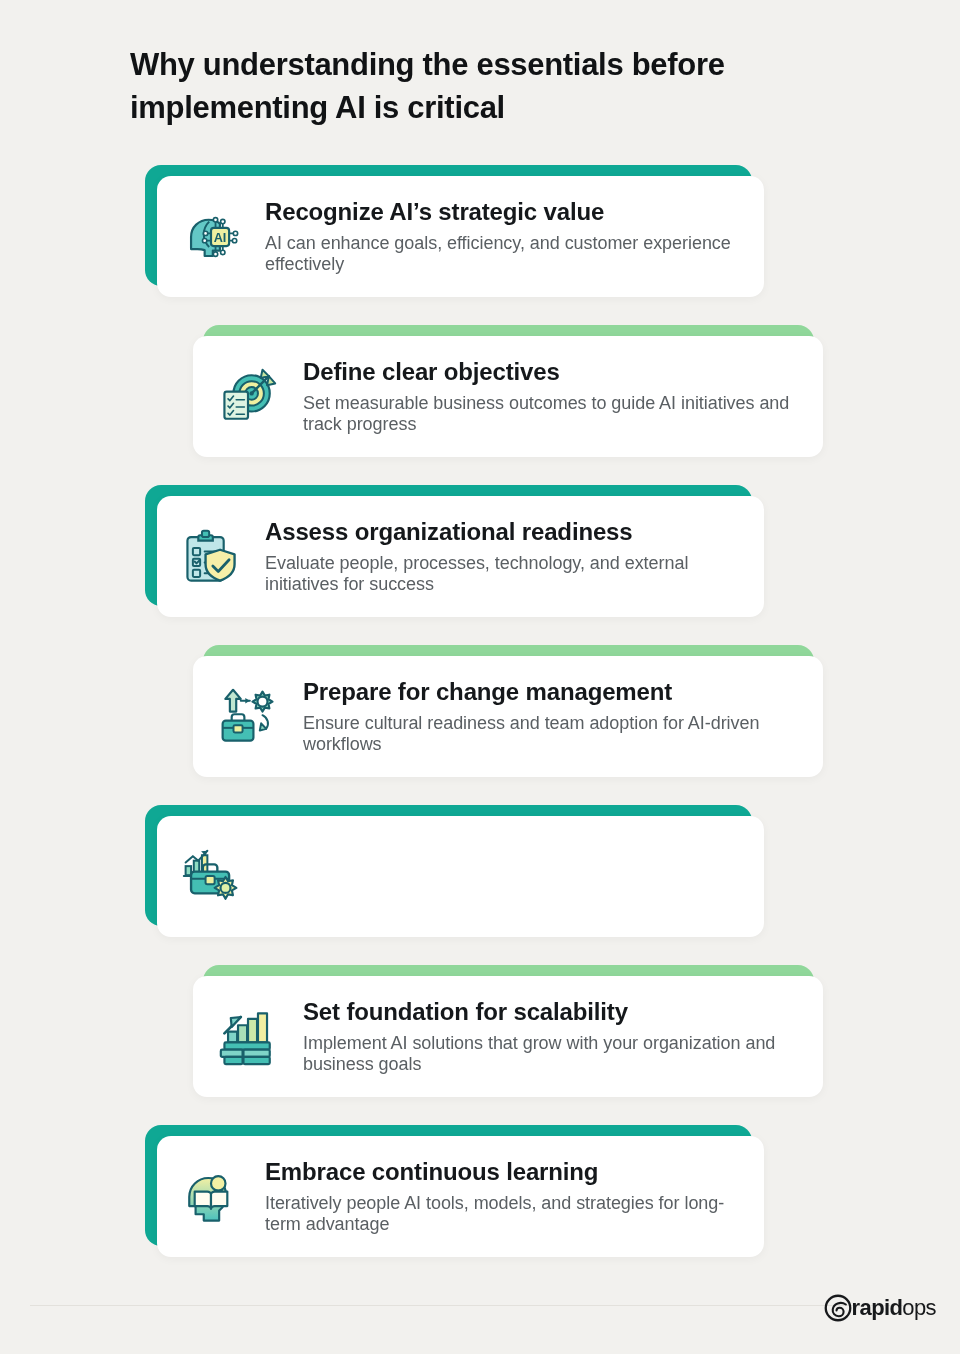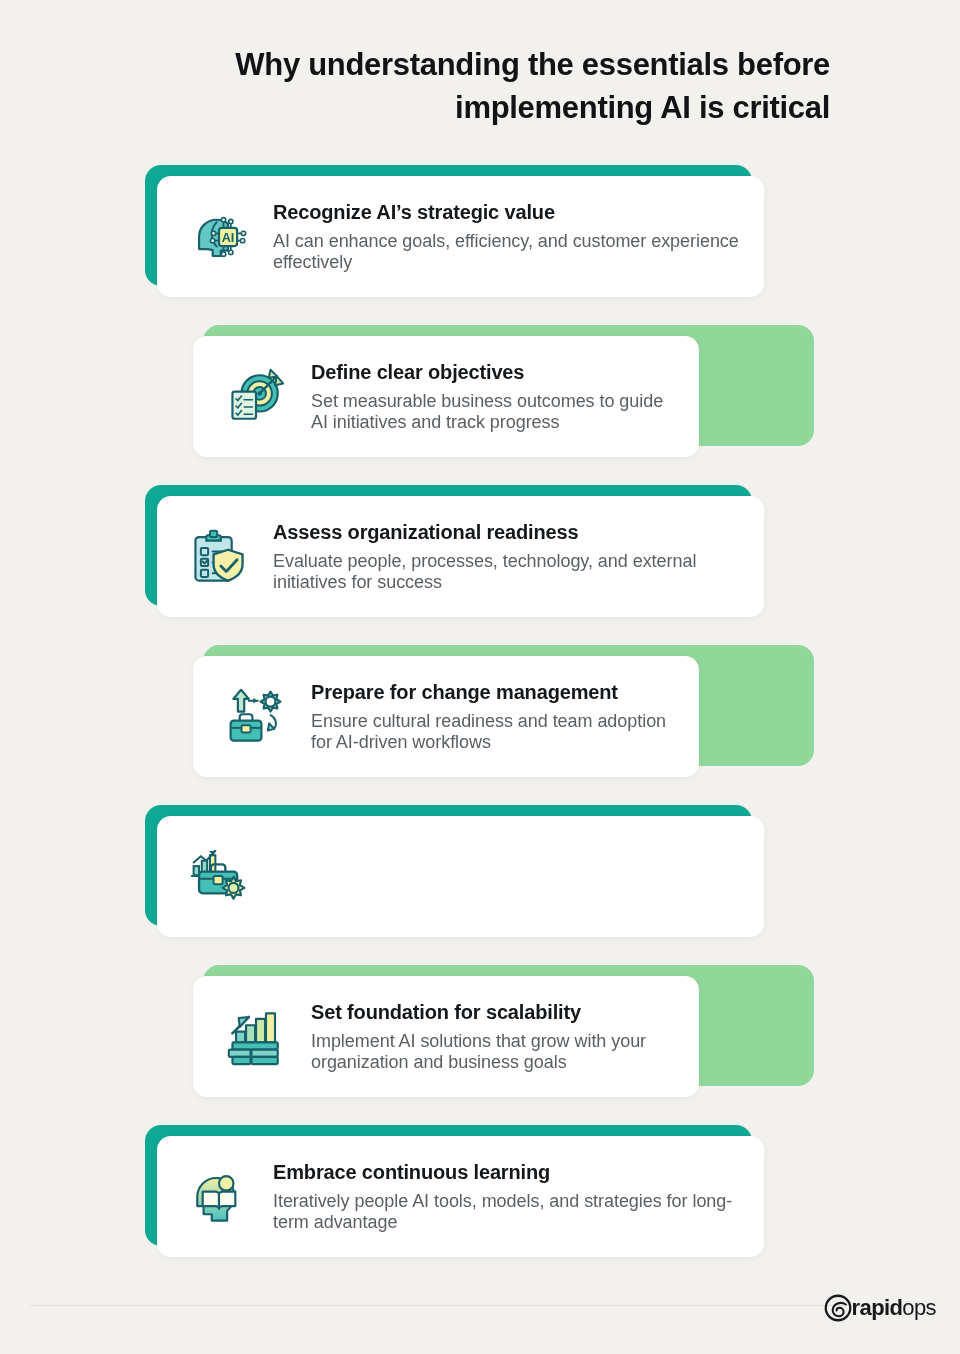--- a/index.html
+++ b/index.html
@@ -20,21 +20,21 @@
     width: 960px;
     height: 1354px;
   }
 
   
   .title {
     position: absolute;
     left: 130px;
     top: 36px;
     width: 700px;
-    text-align: right;
+    text-align: left;
     font-size: 31px;
     line-height: 43px;
     font-weight: 700;
     letter-spacing: -0.3px;
     color: #111315;
     margin-top: 7px;
   }
 
   
   .cards {
@@ -77,45 +77,44 @@
     width: 607px;
   }
 
   
   .row-right .accent {
     left: 203px;
     width: 611px;
   }
   .row-right .card {
     left: 193px;
-    width: 506px;
+    width: 630px;
   }
 
   .icon-wrap {
     width: 108px;
     min-width: 108px;
     display: flex;
     align-items: center;
     justify-content: center;
-    padding-left: 8px;
   }
   .row-right .icon-wrap {
     width: 110px;
     min-width: 110px;
   }
 
   .icon-wrap svg {
     display: block;
   }
 
   .card-text {
     padding-right: 24px;
   }
   .card-title {
-    font-size: 20px;
+    font-size: 24px;
     font-weight: 700;
     color: #15181B;
     letter-spacing: -0.15px;
     margin-bottom: 7px;
   }
   .card-desc {
     font-size: 18px;
     line-height: 21px;
     color: #5A5F63;
     letter-spacing: -0.05px;

